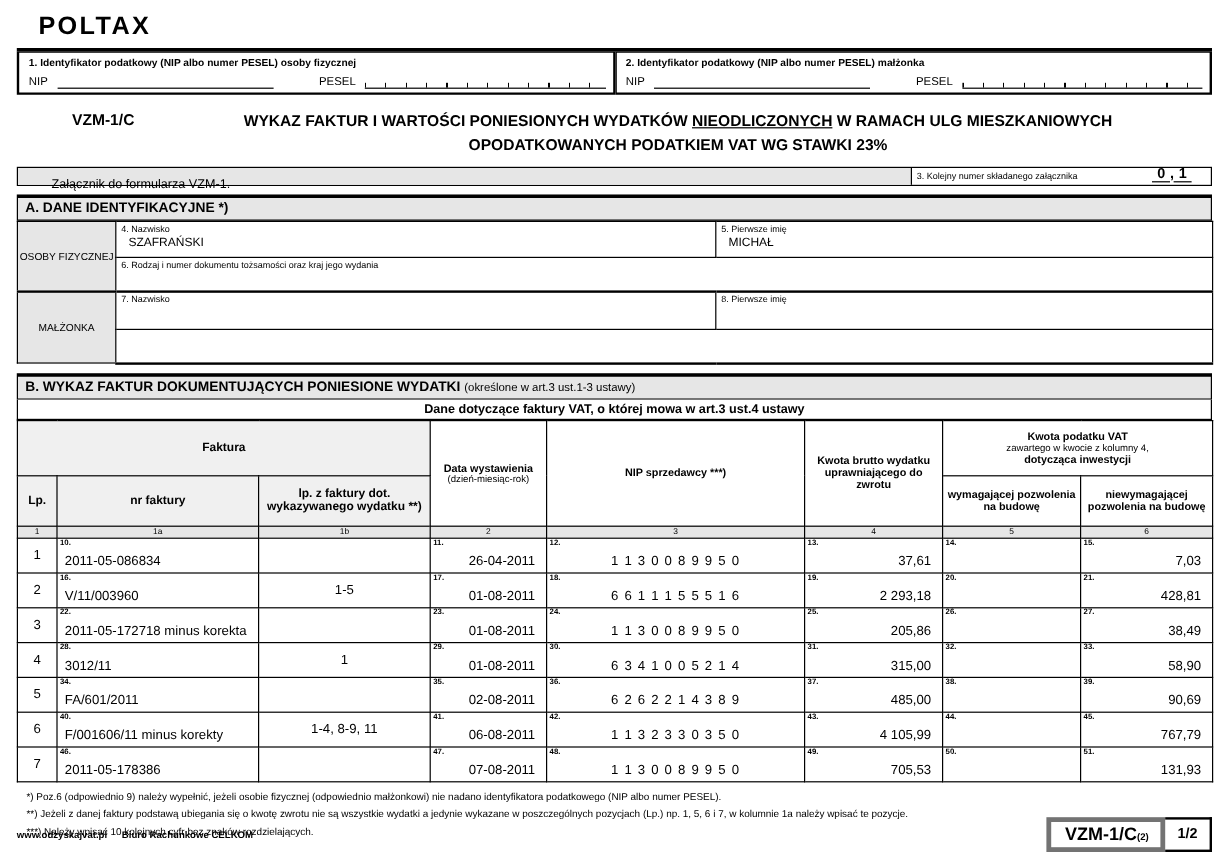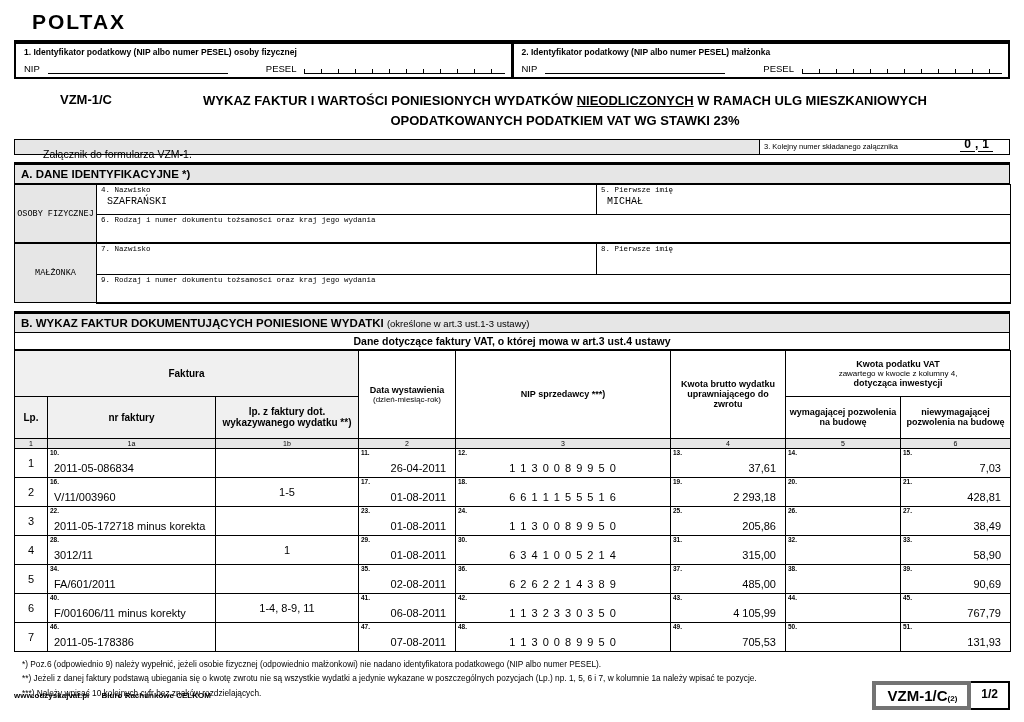--- a/index.html
+++ b/index.html
@@ -36,21 +36,21 @@
   .attnum { position:absolute; right:16px; bottom:3px; font-size:12px; font-weight:bold; }
   .attnum .d { border-bottom:1.5px solid #000; padding:0 4px; }
 
   
   .secbar { margin-top:7px; border-top:3px solid #000; border-left:1.5px solid #000; border-right:1.5px solid #000; border-bottom:1px solid #000;
             background:#e6e6e6; font-size:11.5px; font-weight:bold; padding:3px 0 3px 6px; }
   .secnote { font-weight:normal; font-size:9.5px; }
 
   
   .sa { width:100%; border-collapse:collapse; table-layout:fixed; }
-  .sa td { border:1px solid #000; vertical-align:top; position:relative;font-family:Liberation Mono, monospace; }
+  .sa td { border:1px solid #000; vertical-align:top; position:relative; }
   .sa .side { background:#e6e6e6; font-size:8.5px; text-align:center; vertical-align:middle; }
   .flabel { font-size:7.5px; padding:1px 0 0 4px; display:block; }
   .fval { font-size:10px; padding:2px 0 1px 10px; display:block; }
   .sa tr.spouse-top td { border-top:2.5px solid #000; }
   .sa .outer { border-left:1.5px solid #000; }
   .sa .outerR { border-right:1.5px solid #000; }
 
   
   .subhead { border:1px solid #000; border-top:none; text-align:center; font-size:10.5px; font-weight:bold; padding:2px 0; }
 
@@ -164,21 +164,20 @@
         <span class="flabel">7. Nazwisko</span>
         <span class="fval"></span>
       </td>
       <td class="outerR">
         <span class="flabel">8. Pierwsze imię</span>
         <span class="fval"></span>
       </td>
     </tr>
     <tr style="height:28px">
       <td colspan="2" class="outerR b2">
-        <span class="flabel">9. Rodzaj i numer dokumentu tożsamości oraz kraj jego wydania</span>
         <span class="fval"></span>
       </td>
     </tr>
   </tbody>
     </table>
 
   <div class="secbar"><span>B. WYKAZ FAKTUR DOKUMENTUJĄCYCH PONIESIONE WYDATKI </span><span class="secnote">(określone w art.3 ust.1-3 ustawy)</span></div>
   <div class="subhead">Dane dotyczące faktury VAT, o której mowa w art.3 ust.4 ustawy</div>
 
   <table class="main">

